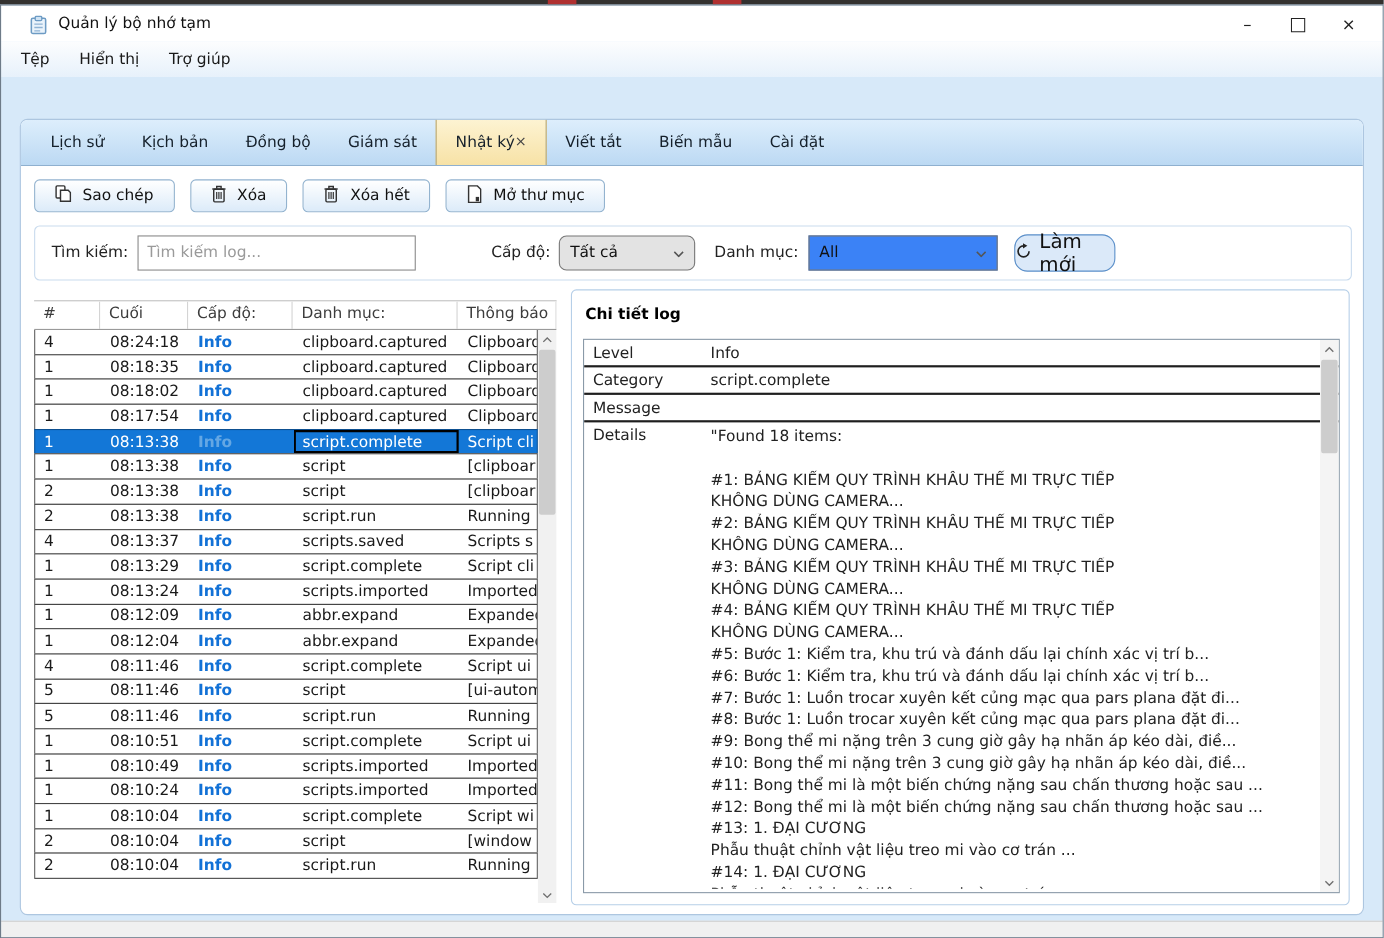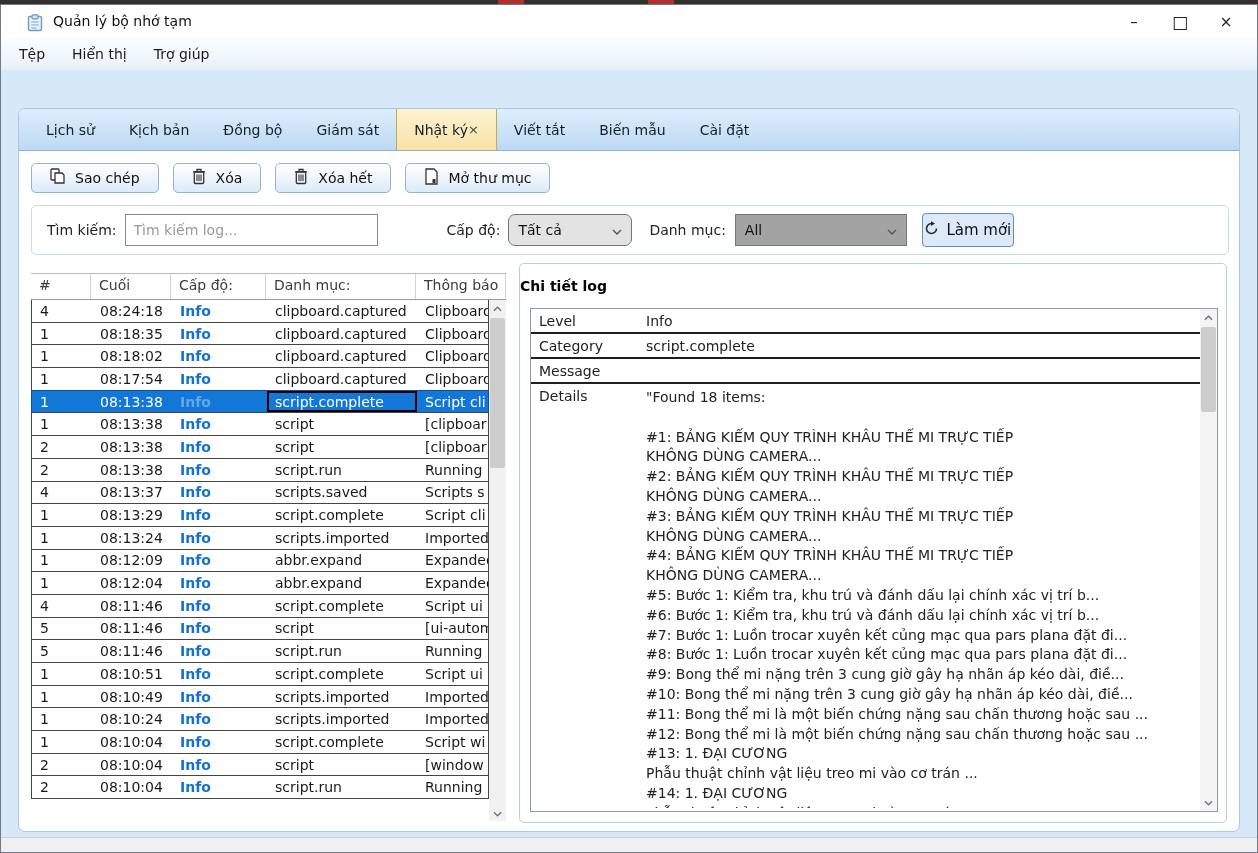--- a/index.html
+++ b/index.html
@@ -54,26 +54,26 @@
   .filterbar { position:absolute; left:12px; top:96px; width:1198px; height:50px;
     background:#fff; border:1px solid #c9dbee; border-radius:5px;
     display:flex; align-items:center; padding-left:15px; }
   .f-label { font-size:14px; color:#222; white-space:nowrap; }
   .f-input { width:253px; height:32px; margin-left:8px; border:1px solid #8a8a8a; background:#fff;
     font:14px "DejaVu Sans","Liberation Sans",sans-serif; padding:0 8px; color:#0369a1; }
   .f-input::placeholder { color:#9a9a9a; }
   .f-select { height:32px; display:flex; align-items:center; justify-content:space-between;
     border:1px solid #767676; padding:0 9px; font-size:14px; color:#111; }
   .sel-level { width:124px; margin-left:8px; background:#e3e3e3;border-radius:7px; }
-  .sel-cat { width:172px; margin-left:9px; background:#a3a3a3; }
+  .sel-cat { width:172px; margin-left:9px; background:#3b82f6; }
   .lbl-level { margin-left:69px; }
   .lbl-cat { margin-left:17px; }
   .refresh-btn { width:92px; height:34px; margin-left:15px; background:#dbe9f9;
-    border:1px solid #5b8fc9; border-radius:4px; display:flex; align-items:center;
-    justify-content:center; gap:7px; font-size:15px; color:#111; }
+    border:1px solid #5b8fc9; border-radius:12px; display:flex; align-items:center;
+    justify-content:center; gap:7px; font-size:18px; color:#111; }
 
   
   .log-table { position:absolute; left:12px; top:164px; width:475px; height:548px;
     border-top:1px solid #b9b9b9; overflow:hidden; background:#fff; }
   .t-header { display:flex; height:26px; border-bottom:1px solid #9a9a9a; background:#fff; }
   .t-header .hc { font-size:14px; color:#3c3c3c; padding:3px 0 0 8px; border-right:1px solid #d4d4d4;
     overflow:hidden; white-space:nowrap; }
   .t-body { position:absolute; left:0; top:26px; width:458px; height:522px; overflow:hidden; }
   .t-row { display:flex; height:23.7px; border:1px solid #454545; margin-top:-1px;
     background:#fff; align-items:center; }
@@ -92,21 +92,21 @@
   
   .t-scroll { position:absolute; right:0; top:26px; width:17px; height:522px; background:#f1f1f1; }
   .sb-btn { width:17px; height:17px; display:flex; align-items:center; justify-content:center; }
   .sb-btn.down { position:absolute; bottom:0; }
   .sb-thumb { position:absolute; left:1px; width:15px; background:#cdcdcd; border-radius:2px; }
   .t-scroll .sb-thumb { top:18px; height:150px; }
 
   
   .detail-panel { position:absolute; left:500px; top:154px; width:708px; height:560px;
     background:#fff; border:1px solid #b6cfe8; border-radius:5px; }
-  .detail-title { position:absolute; left:0; top:14px; font-size:14px; font-weight:bold; color:#000; }
+  .detail-title { position:absolute; left:12px; top:14px; font-size:14px; font-weight:bold; color:#000; }
   .detail-box { position:absolute; left:10px; top:44px; width:688px; height:504px;
     border:1px solid #8a9aa8; overflow:hidden; }
   .d-row { display:flex; height:25px; border-bottom:2px solid #1f1f1f; align-items:center; }
   .d-label { width:115px; flex:none; padding-left:8px; font-size:14px; color:#222; }
   .d-value { flex:1; font-size:14px; color:#222; white-space:nowrap; overflow:hidden; }
   .d-details { display:flex; align-items:flex-start; height:auto; border-bottom:none; }
   .d-details .d-label { padding-top:4px; }
   .d-details-value { flex:1; padding-top:4px; font-size:14px; color:#222; line-height:19.8px;
     white-space:pre-wrap; overflow:hidden; height:424px; }
   .d-line { white-space:nowrap; overflow:hidden; min-height:19.8px; }

